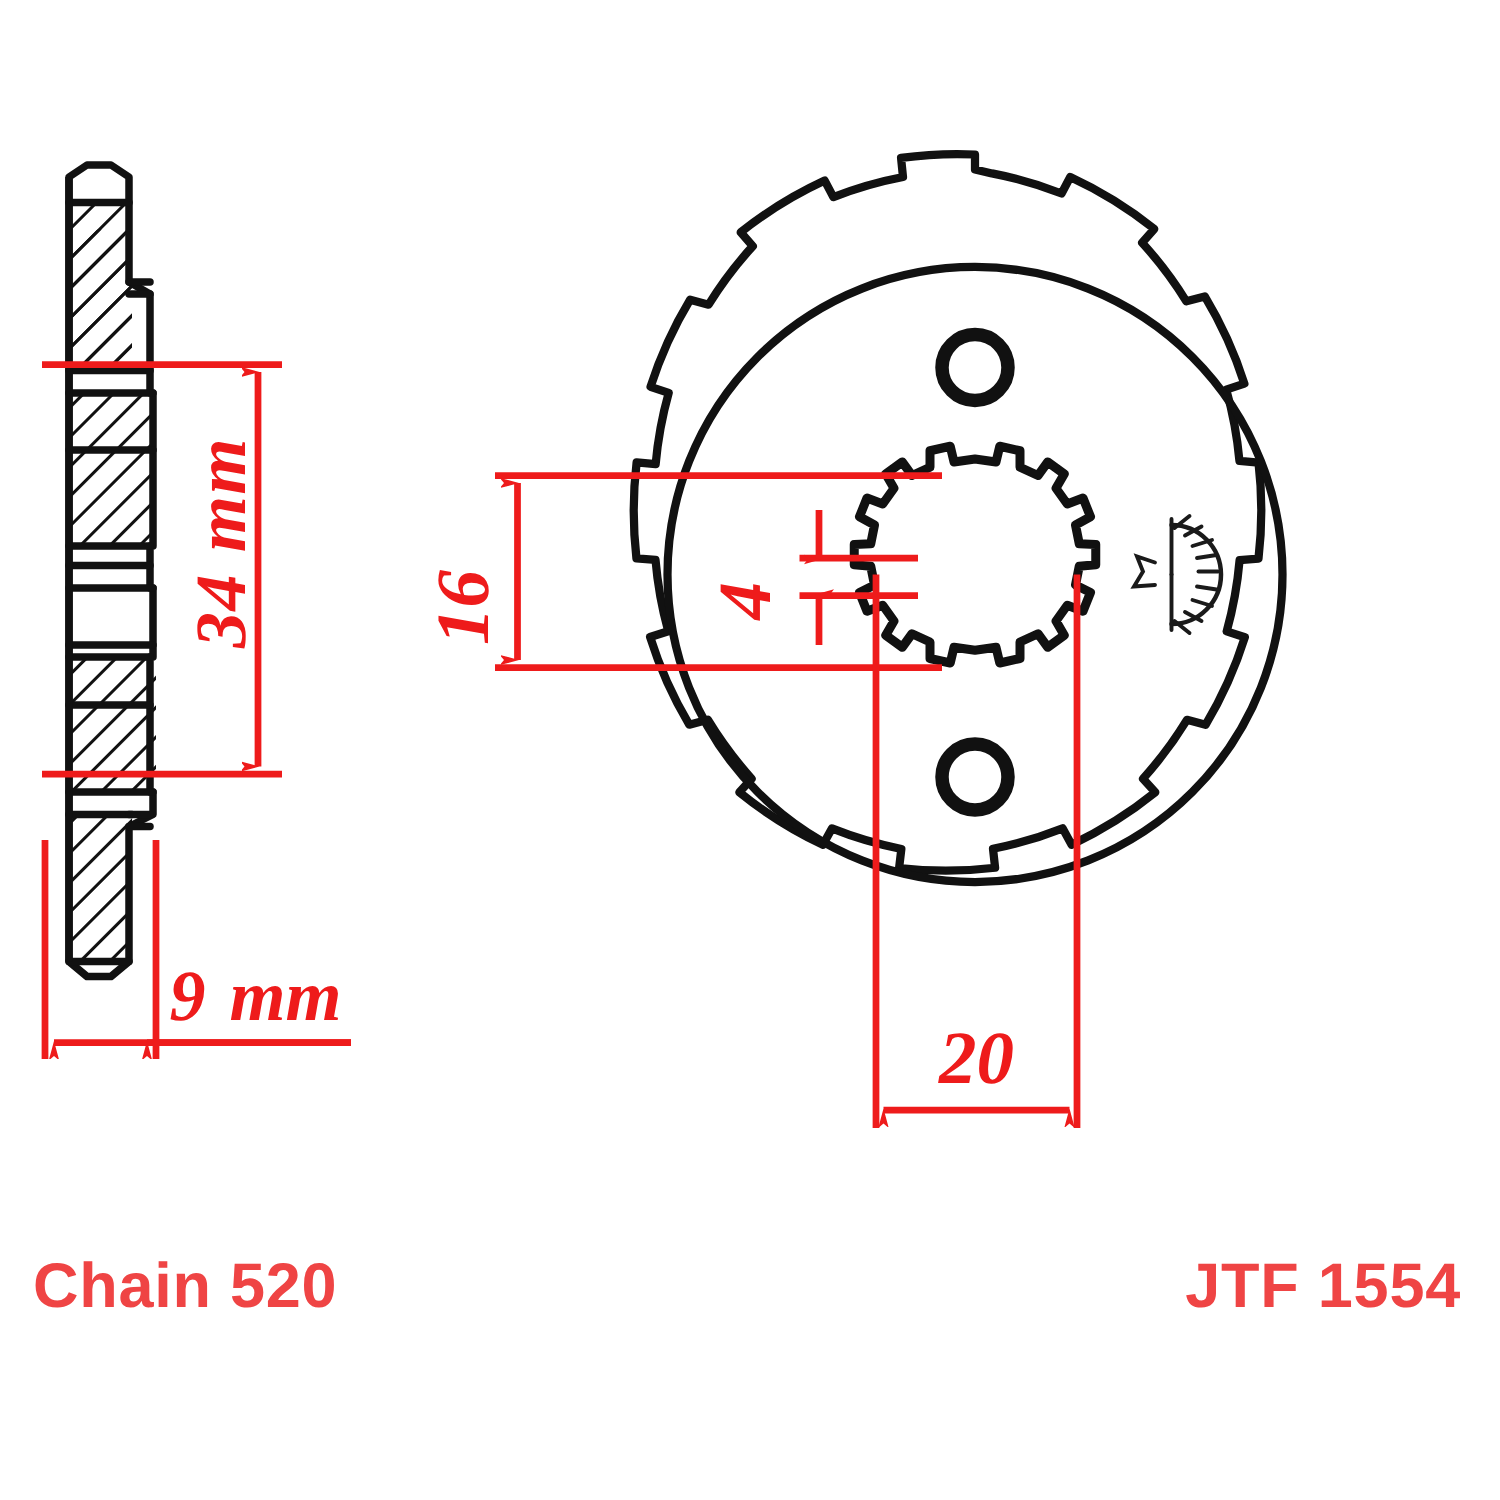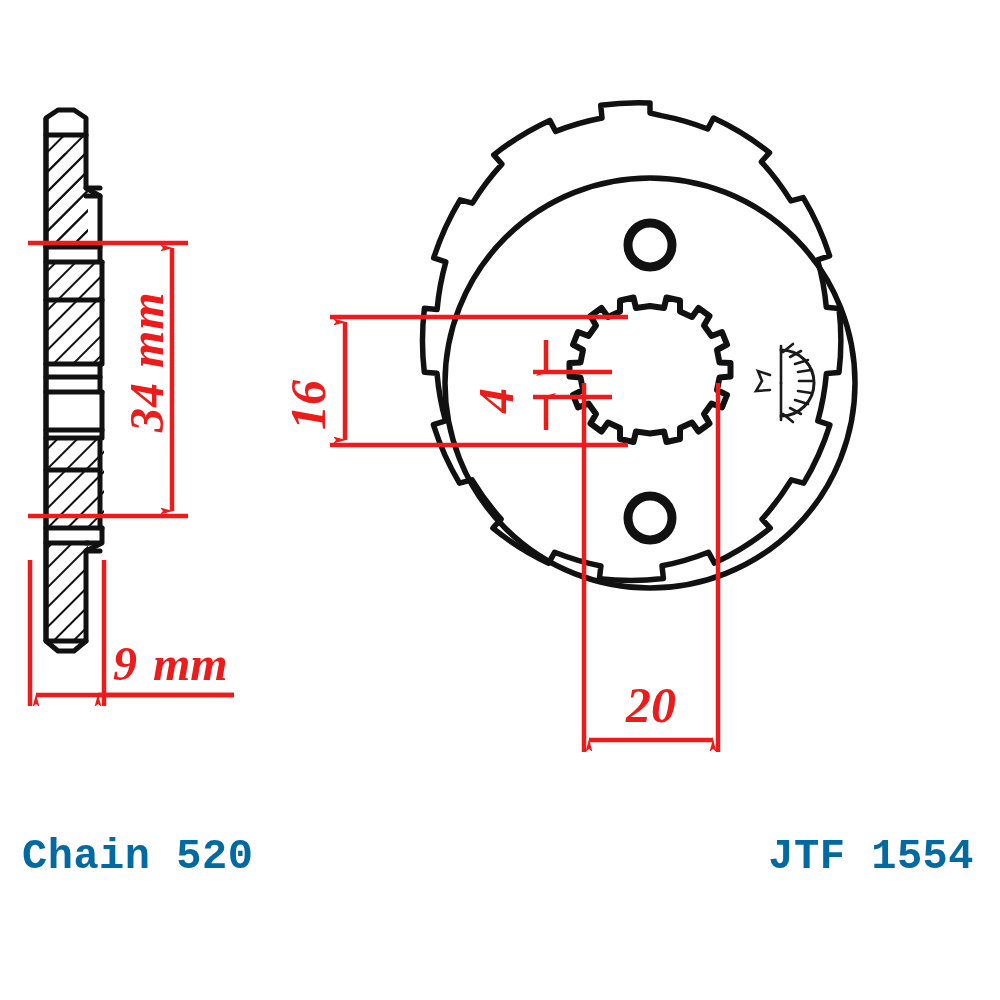--- a/index.html
+++ b/index.html
@@ -16,24 +16,24 @@
   }
   #sheet {
     position: absolute;
     left: 0; top: 0;
     width: 1000px;
     height: 1000px;
   }
   svg { display: block; }
   .bottom-label {
     position: absolute;
-    font-family: Liberation Mono, monospace;
+    font-family: Liberation Sans, sans-serif;
     font-weight: bold;
     font-size: 42px;
-    color: #0369a1;
+    color: #ef4444;
     letter-spacing: 0.5px;
     white-space: nowrap;
   }
   #chain-label { left: 22px; top: 833px; }
   #part-label  { right: 26px; top: 833px; text-align: right; }
 </style>
 </head>
 <body>
 
 <div id="sheet">

